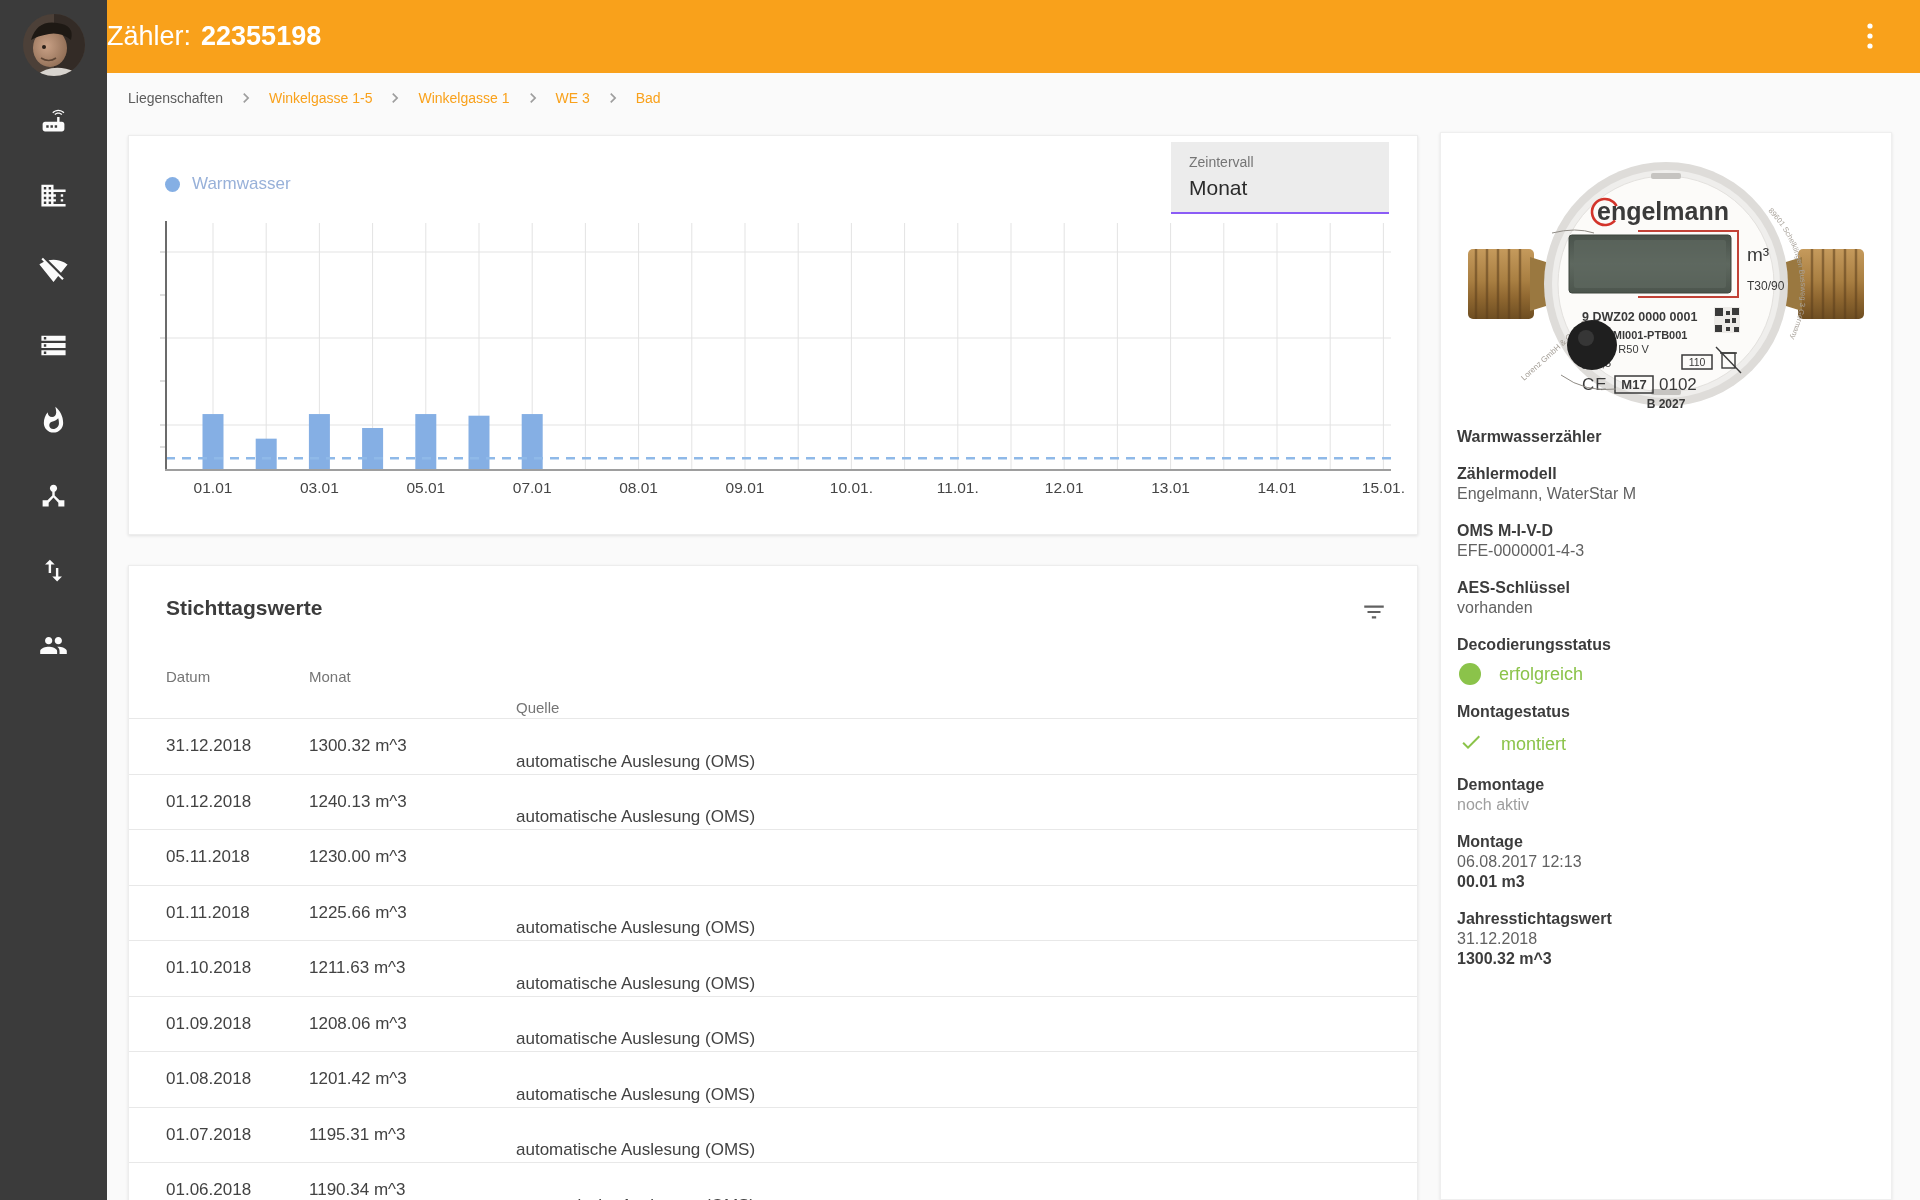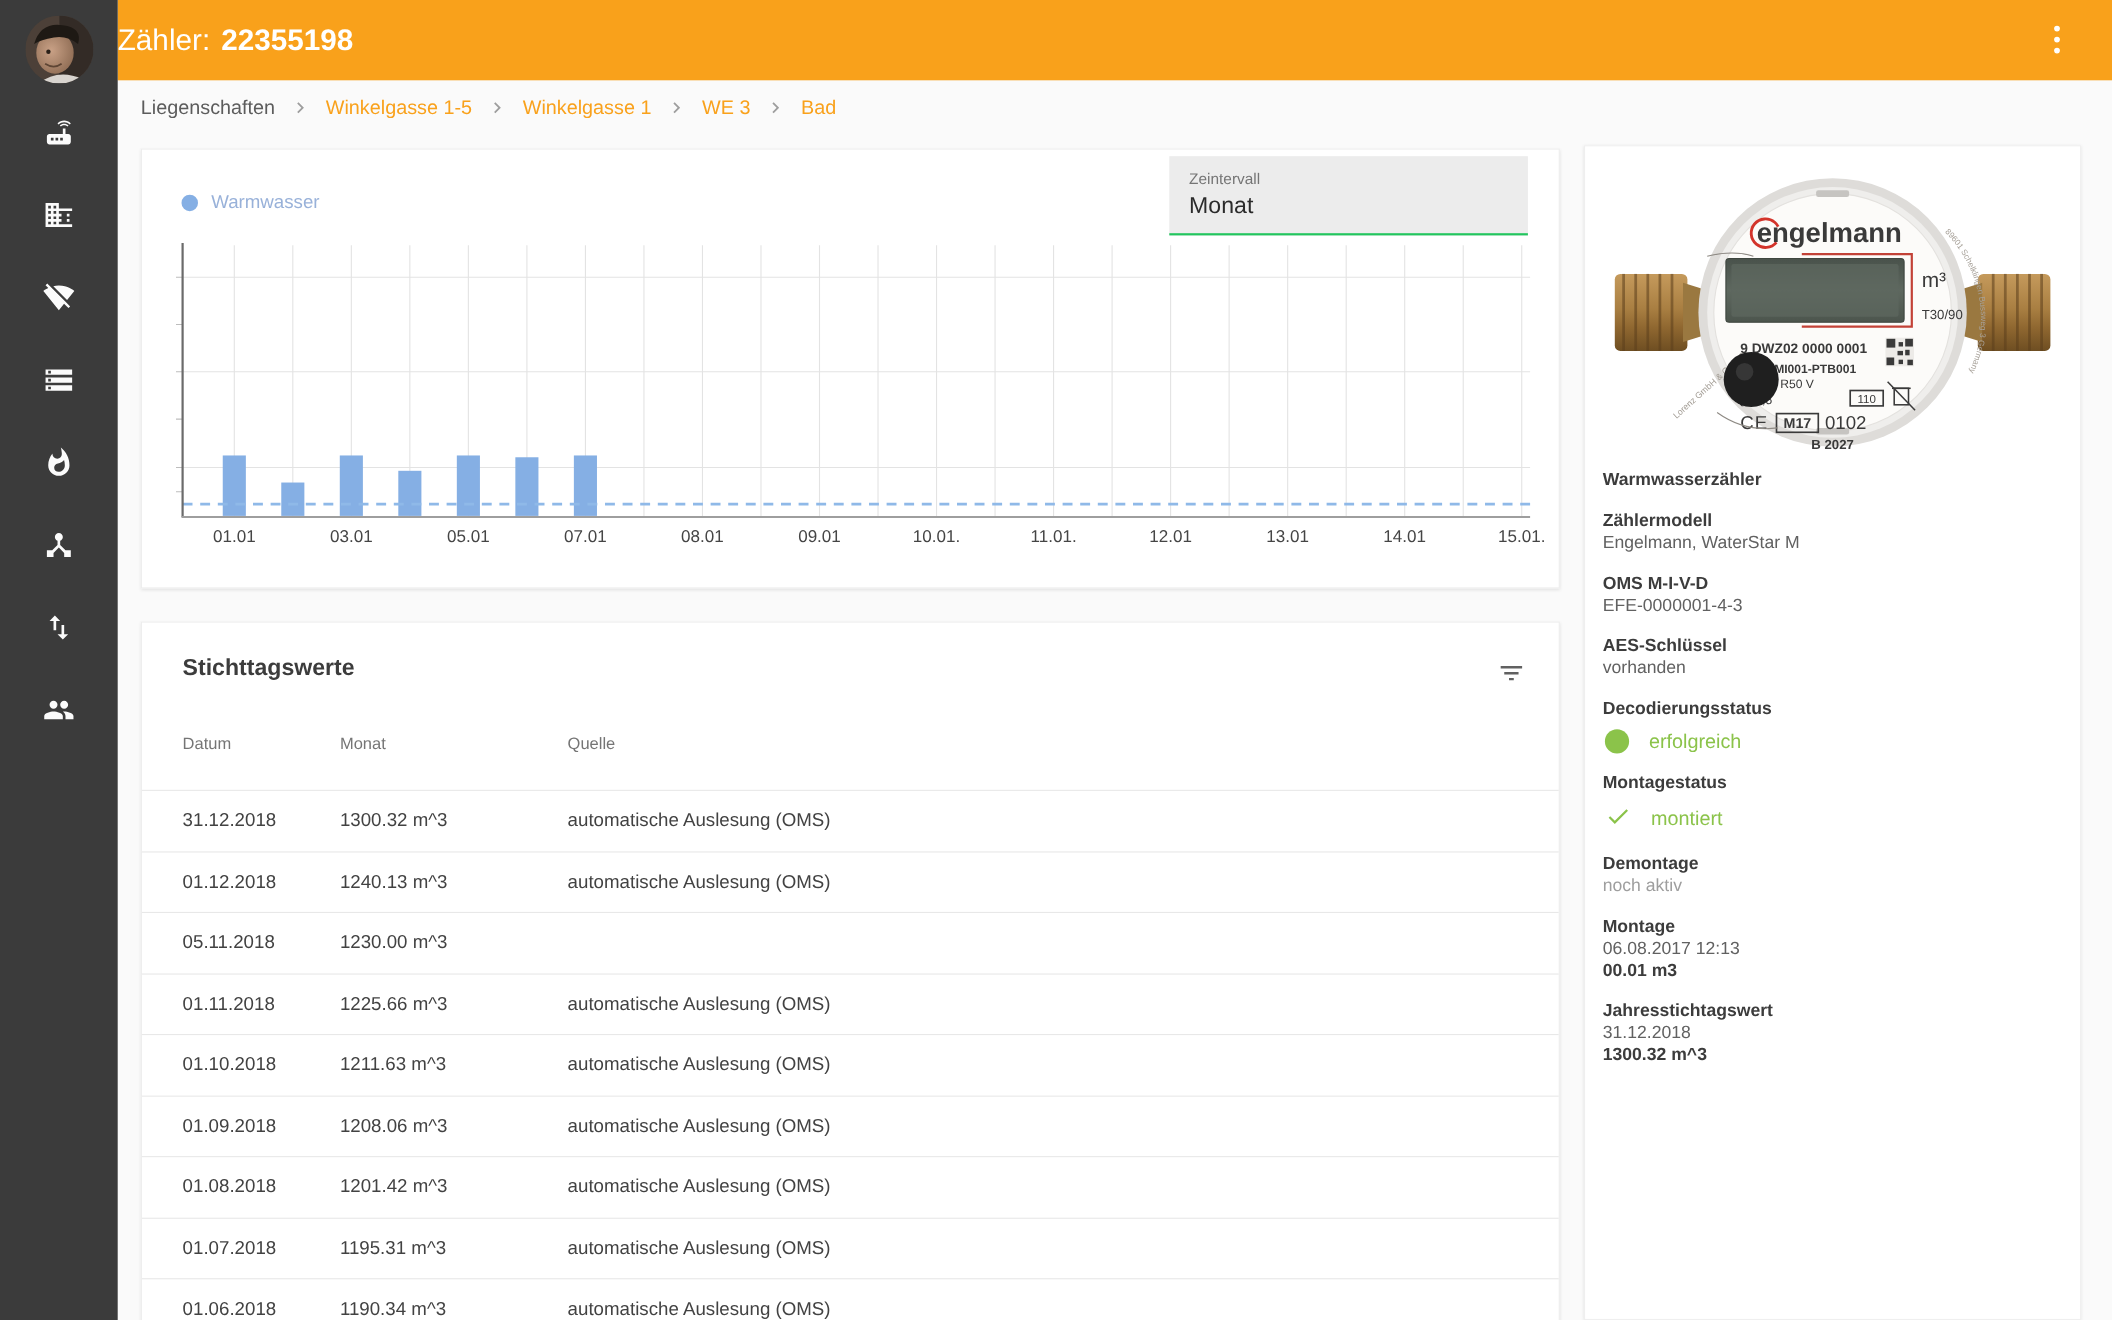--- a/index.html
+++ b/index.html
@@ -14,50 +14,50 @@
   .nav-item svg{width:29px;height:29px;fill:#FBFBFB;}
 
   
   .header{position:absolute;left:107px;top:0;right:0;height:73px;background:#F9A11B;
           display:flex;align-items:center;box-sizing:border-box;color:#FFF;}
   .header .t-prefix{font-size:27px;font-weight:400;}
   .header .t-number{font-size:27px;font-weight:700;margin-left:10px;}
   .kebab{position:absolute;right:38px;top:0;height:73px;display:flex;align-items:center;cursor:pointer;padding:0 8px;}
 
   
-  .breadcrumb{position:absolute;left:128px;top:73px;height:50px;display:flex;align-items:center;font-size:18px;}
+  .breadcrumb{position:absolute;left:128px;top:73px;height:50px;display:flex;align-items:center;font-size:14px;}
   .crumb{color:#F9A11B;cursor:pointer;}
   .crumb.root{color:#5C5C5C;}
   .crumb-sep{margin:0 13px;display:flex;align-items:center;}
 
   
   .card{position:absolute;background:#FFF;border:1px solid #EDEDED;box-shadow:0 1px 3px rgba(0,0,0,.10);box-sizing:border-box;}
   .chart-card{left:128px;top:135px;width:1290px;height:400px;}
   .table-card{left:128px;top:565px;width:1290px;height:680px;}
   .right-panel{left:1440px;top:132px;width:452px;height:1068px;border:1px solid #EFEFEF;}
 
   
   .legend{position:absolute;left:36px;top:38px;display:flex;align-items:center;z-index:2;}
   .legend-dot{width:15px;height:15px;border-radius:50%;background:#85AFE4;margin-right:12px;}
   .legend-label{font-size:17px;color:#98B1D9;}
-  .interval-select{position:absolute;right:28px;top:6px;width:326px;height:72px;background:#ECECEC;
-                   border-bottom:2px solid #22c55e;box-sizing:border-box;padding:12px 18px;cursor:pointer;z-index:2;}
+  .interval-select{position:absolute;right:28px;top:6px;width:218px;height:72px;background:#ECECEC;
+                   border-bottom:2px solid #8b5cf6;box-sizing:border-box;padding:12px 18px;cursor:pointer;z-index:2;}
   .interval-label{font-size:14px;color:#757575;}
   .interval-value{font-size:21px;color:#2B2B2B;margin-top:6px;}
   #chart-svg{position:absolute;left:0;top:0;}
 
   
   .table-title{position:absolute;left:37px;top:30px;font-size:21px;font-weight:700;color:#3C3C3C;}
   .filter-btn{position:absolute;right:30px;top:33px;width:26px;height:26px;cursor:pointer;}
   .thead{position:absolute;left:0;right:0;top:102px;display:flex;font-size:15px;color:#757575;}
   .tbody{position:absolute;left:0;right:0;top:152px;}
   .trow{display:flex;align-items:center;height:54.5px;border-top:1px solid #E8E8E8;font-size:17px;color:#424242;cursor:pointer;}
   .tcell.c0{width:180px;padding-left:37px;box-sizing:border-box;}
   .tcell.c1{width:207px;}
-  .tcell.c2{flex:1;}
+  .tcell.c2{flex:1;margin-top:31px;}
 
   
   .meter-photo{display:block;margin:16px auto 6px auto;}
   .info{padding:0 16px;}
   .info-section{margin-bottom:17px;}
   .info-label{font-size:16px;font-weight:700;color:#3C3C3C;line-height:20px;}
   .info-value{font-size:16px;color:#616161;line-height:20px;}
   .info-value.bold{font-weight:700;color:#3C3C3C;}
   .info-value.muted{color:#9E9E9E;}
   .status-row{display:flex;align-items:center;margin:8px 0 6px 2px;}

